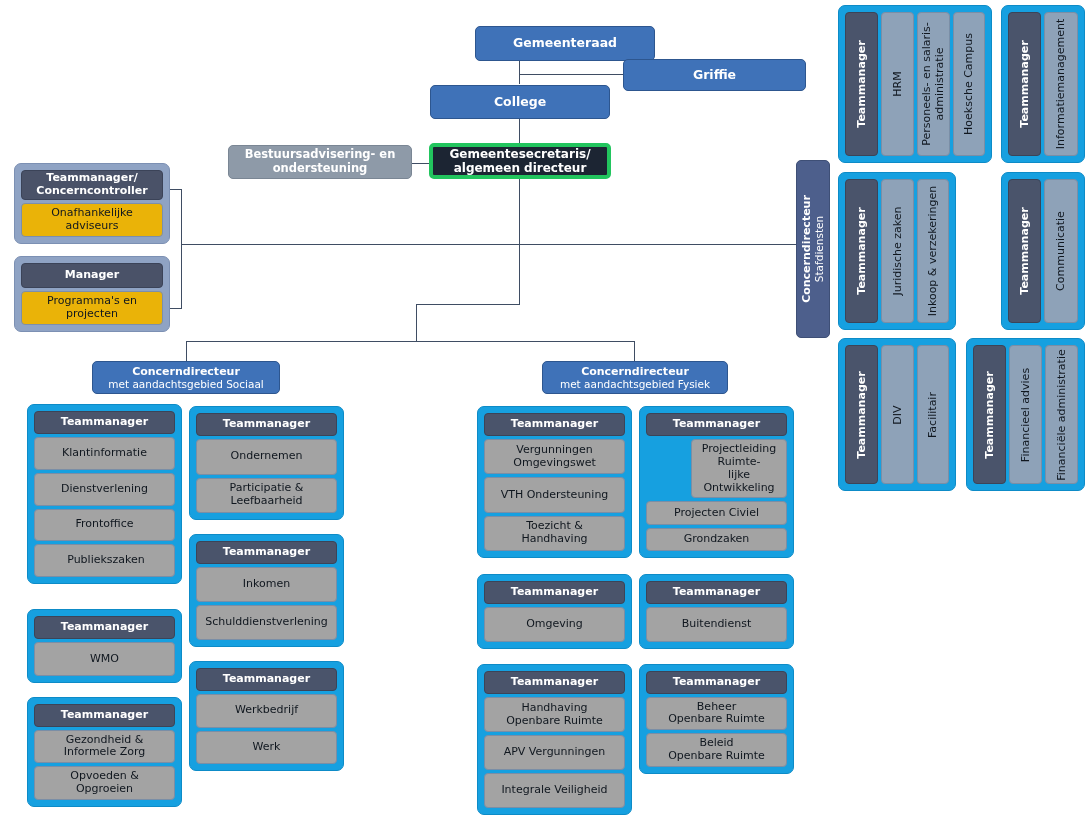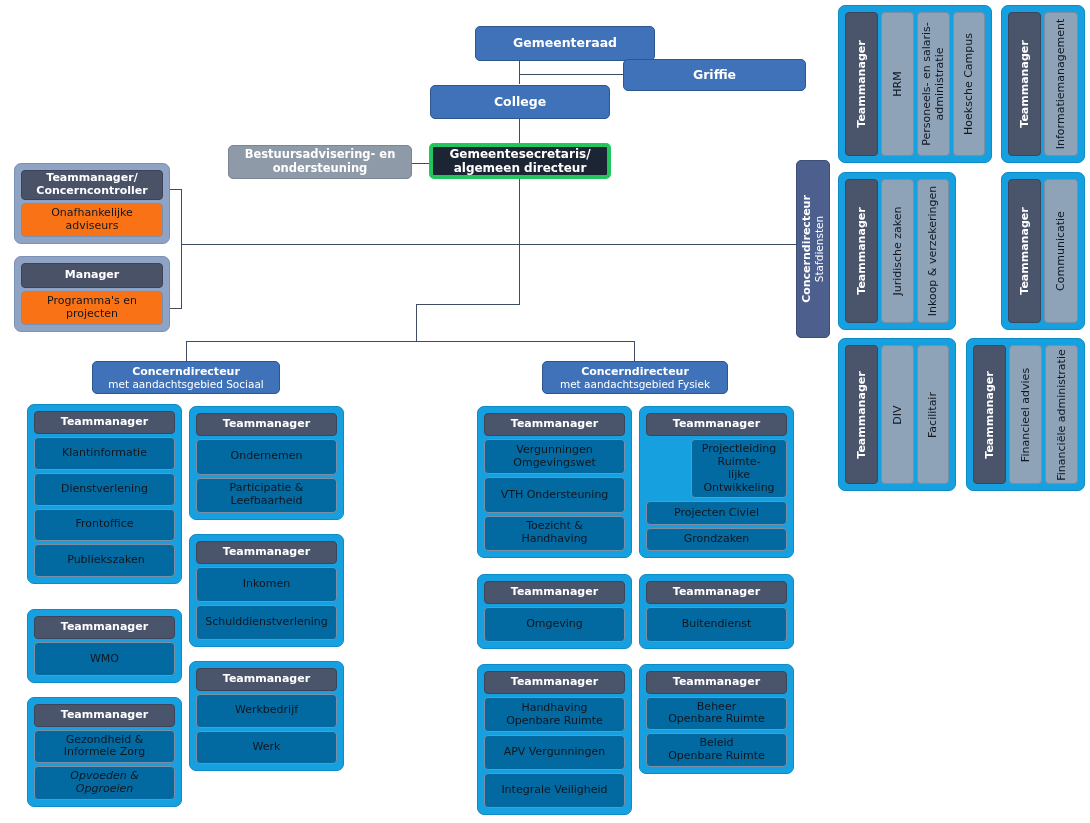--- a/index.html
+++ b/index.html
@@ -106,28 +106,28 @@
     padding:3px 4px;
   }
   .cell.head{
     background:#4a546b;
     border:1px solid #3b4458;
     color:#ffffff;
     font-weight:bold;
     font-size:11px;
   }
   .cell.item{
-    background:#0369a1;
+    background:#a3a3a3;
     border:1px solid #7a8ea6;
     color:#10171f;
     font-weight:normal;
     font-size:11px;
   }
   .group.muted .cell.head{background:#4a5268;border-color:#3b4358;}
-  .group.muted .cell.item{background:#f97316;border-color:#7c8fab;}
+  .group.muted .cell.item{background:#eab308;border-color:#7c8fab;}
 
   
   .vgroup{
     position:absolute;
     box-sizing:border-box;
     background:#16a0e0;
     border:1px solid #0d8bc7;
     border-radius:7px;
     padding:6px;
     display:flex;
@@ -312,21 +312,21 @@
 
   <div class="group" style="left:27px;top:609px;width:155px;height:74px;">
     <div class="cell head" style="height:23px;">Teammanager</div>
     <div class="cell item" style="flex:1;">WMO</div>
   </div>
 
   <div class="group" style="left:27px;top:697px;width:155px;height:110px;">
     <div class="cell head" style="height:23px;">Teammanager</div>
     <div class="cell item" style="flex:1;white-space:pre-line;">Gezondheid &amp;
 Informele Zorg</div>
-    <div class="cell item" style="flex:1;white-space:pre-line;font-style:italic;">Opvoeden &amp;
+    <div class="cell item" style="flex:1;white-space:pre-line;">Opvoeden &amp;
 Opgroeien</div>
   </div>
 
   <div class="group" style="left:189px;top:406px;width:155px;height:114px;">
     <div class="cell head" style="height:23px;">Teammanager</div>
     <div class="cell item" style="flex:1;">Ondernemen</div>
     <div class="cell item" style="flex:1;white-space:pre-line;">Participatie &amp;
 Leefbaarheid</div>
   </div>
 

